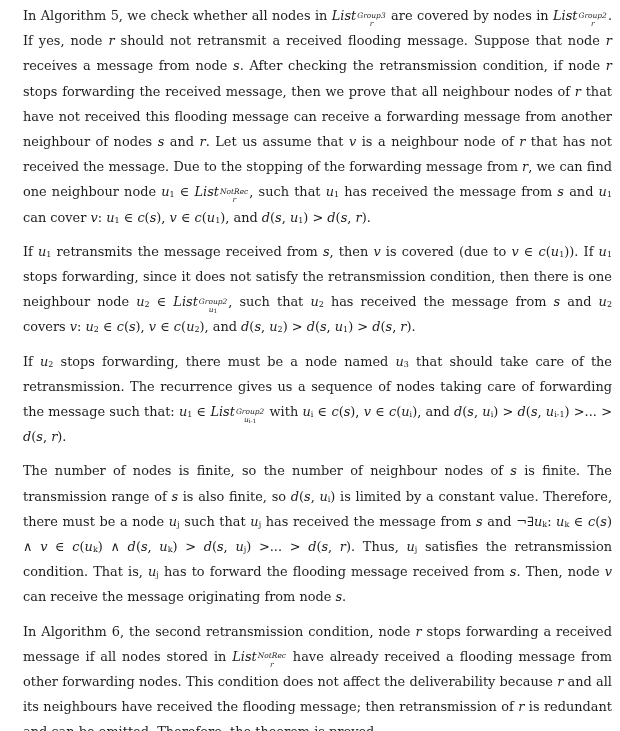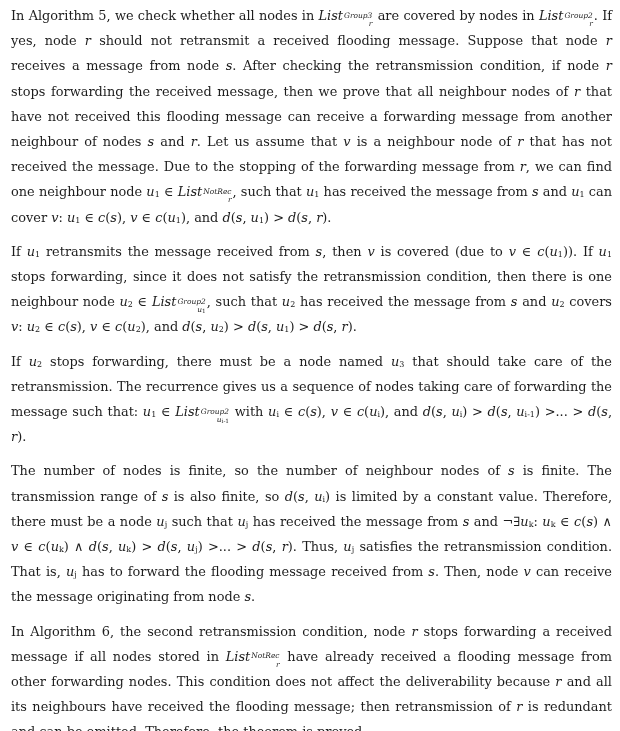--- a/index.html
+++ b/index.html
@@ -17,36 +17,36 @@
     width: 620px;
     min-height: 731px;
     padding: 3px 8px 0 7px;
     font-family: "DejaVu Serif", "Liberation Serif", serif;
     font-size: 12.9px;
     line-height: 25.2px;
     color: #1d1d1d;
     text-align: justify;
   }
   .para {
-    margin: 0 0 9px 4px;
+    margin: 0 0 9px 16px;
   }
   .para:last-child {
     margin-bottom: 0;
   }
   i { font-style: italic; }
   sub, sup {
     line-height: 0;
     font-size: 0.62em;
   }
   sub { vertical-align: -0.18em; }
   
   .stk {
     display: inline-block;
     vertical-align: -0.44em;
-    text-align: right;
+    text-align: center;
     padding-left: 1px;
     padding-right: 1px;
   }
   .stk > span {
     display: block;
     font-size: 0.58em;
     line-height: 1.08;
     white-space: nowrap;
   }
   .stk sub {

